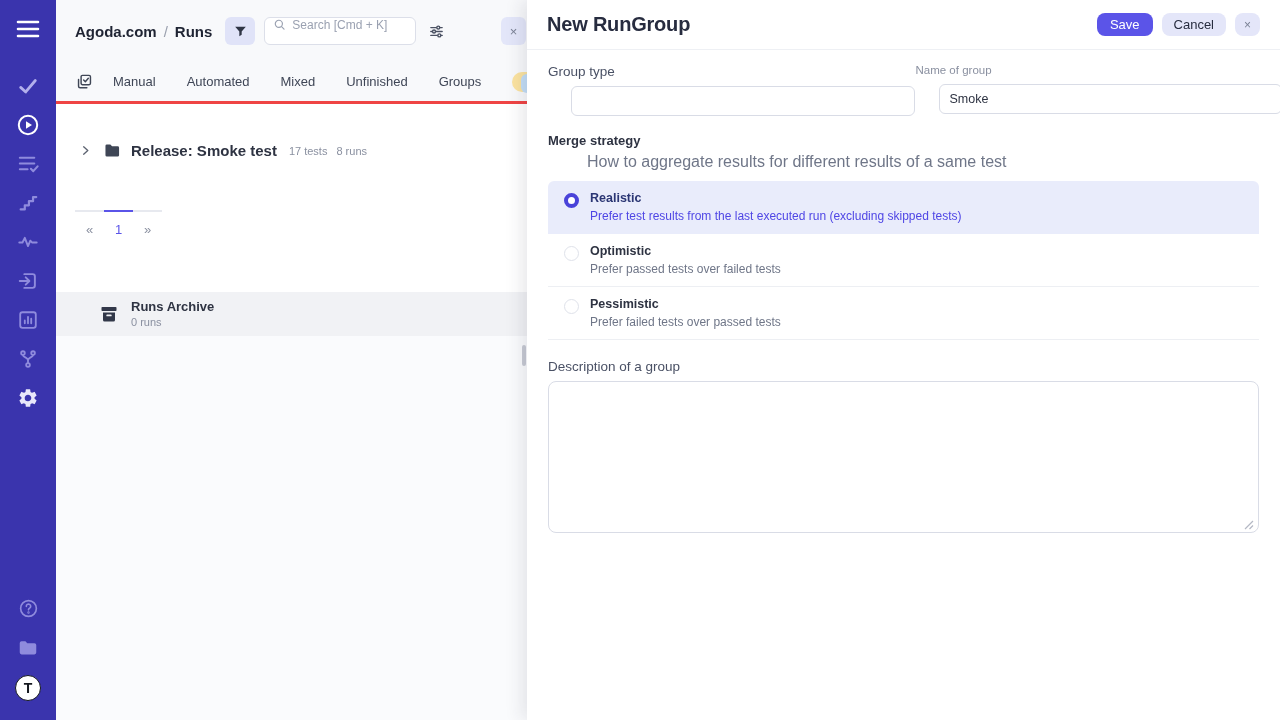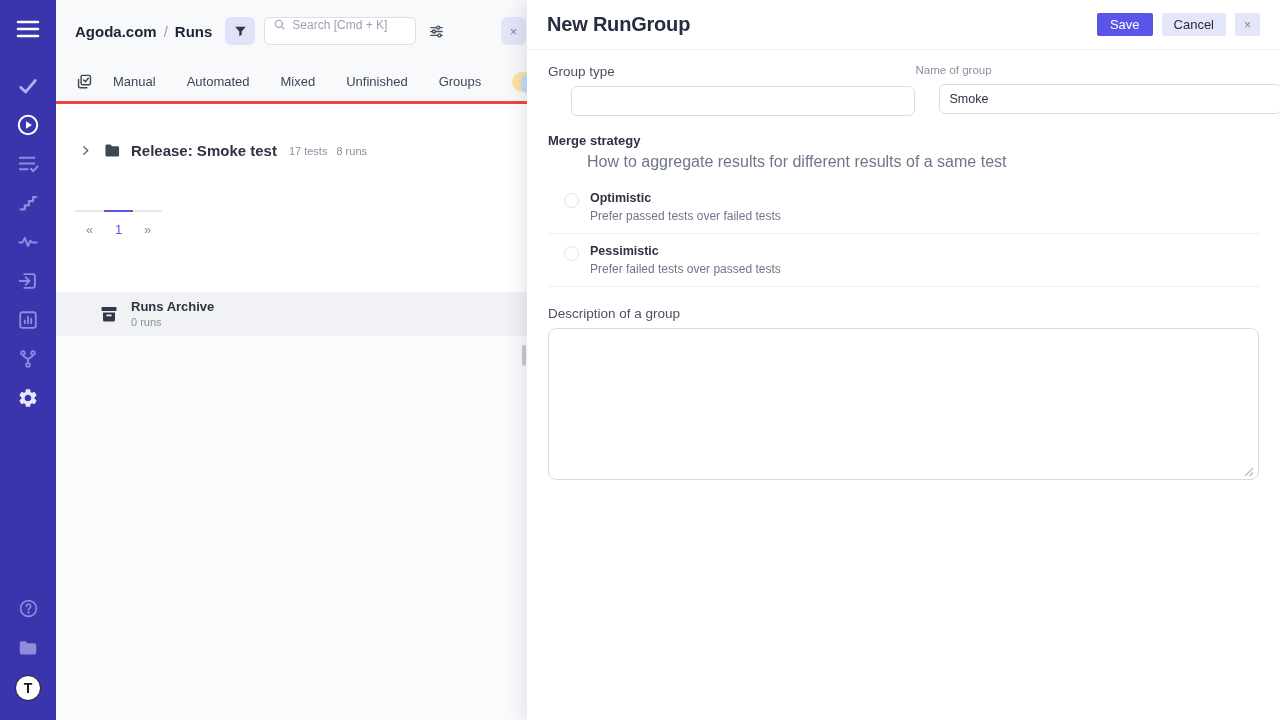--- a/index.html
+++ b/index.html
@@ -60,21 +60,21 @@
   .archive-sub { font-size:11px; color:#8a90a0; margin-top:2px; }
   .below-archive { flex:1; background:#fafbfd; }
   .scroll-thumb { position:absolute; right:1px; top:345px; width:4px; height:21px; border-radius:2px; background:#c7cad4; }
 
   
   .right-panel { width:753px; flex-shrink:0; background:#fff; display:flex; flex-direction:column;
                  box-shadow:-6px 0 16px rgba(35,40,60,0.10); position:relative; z-index:2; }
   .rp-header { height:50px; display:flex; align-items:center; padding:0 20px; border-bottom:1px solid #eef0f4; }
   .rp-title { font-size:20px; font-weight:700; color:#272c3f; letter-spacing:-0.2px; }
   .rp-actions { margin-left:auto; display:flex; align-items:center; gap:9px; }
-  .btn { border:none; border-radius:2px; height:23px; font-size:13px; font-family:inherit; cursor:pointer; }
+  .btn { border:none; border-radius:8px; height:23px; font-size:13px; font-family:inherit; cursor:pointer; }
   .btn-save { background:#5b54e8; color:#fff; padding:0 13px; }
   .btn-cancel { background:#e4e6f9; color:#272c3f; padding:0 12px; }
   .btn-close { background:#e4e6f9; color:#7a8194; width:25px; font-size:12px; }
 
   .rp-body { padding:14px 21px 0; }
   .form-grid { display:grid; grid-template-columns:1fr 1fr; column-gap:24px; }
   .label-lg { font-size:13.5px; color:#4a5165; margin-bottom:7px; }
   .label-sm { font-size:11.5px; color:#8a90a0; margin-bottom:8px; }
   .text-input { width:100%; height:30px; border:1px solid #d9dce6; border-radius:6px; padding:0 10px;
                 font-size:12.5px; color:#2e3342; font-family:inherit; outline:none; background:#fff;margin-left:23px; }
@@ -289,20 +289,27 @@
       <div>
         <div class="label-sm">Name of group</div>
         <input class="text-input" type="text" value="Smoke" style="">
       </div>
     </div>
 
     <div class="merge-title">Merge strategy</div>
     <div class="merge-sub">How to aggregate results for different results of a same test</div>
 
     <div class="options">
+      <div class="option selected">
+        <span class="radio"></span>
+        <span>
+          <div class="option-title">Realistic</div>
+          <div class="option-desc">Prefer test results from the last executed run (excluding skipped tests)</div>
+        </span>
+      </div>
       <div class="option">
         <span class="radio"></span>
         <span>
           <div class="option-title">Optimistic</div>
           <div class="option-desc">Prefer passed tests over failed tests</div>
         </span>
       </div>
       <div class="option">
         <span class="radio"></span>
         <span>

